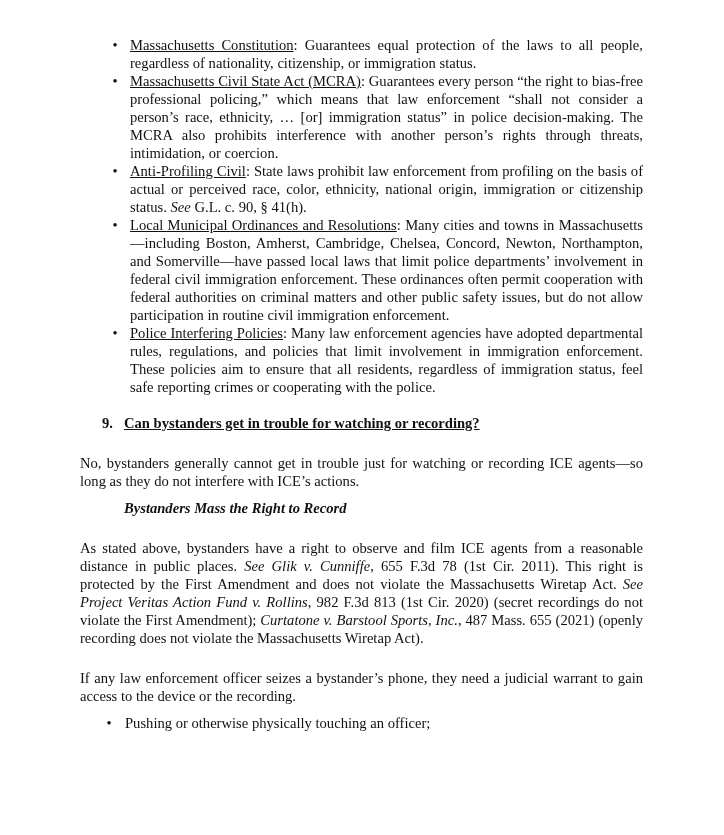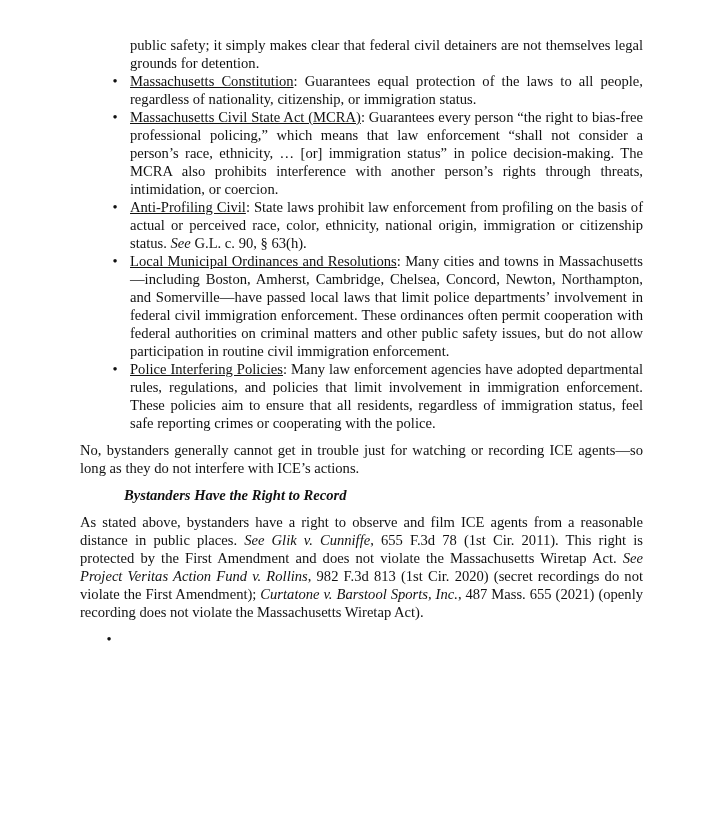--- a/index.html
+++ b/index.html
@@ -16,64 +16,68 @@
   }
   .cont { padding-left: 50px; }
   .u { text-decoration: underline; margin-top: 23px; }
   i { }
   .heading {
     margin-top: 10px; font-weight: bold; padding-left: 22px; position: relative;
   }
   .heading .num { display: inline-block; width: 22px; }
   .heading .htext { text-decoration: underline; }
   p { margin: 0; }
-  .gap { margin-top: 9px; }
+  .gap { margin-top: 22px; }
   .subhead { font-weight: bold; font-style: italic; padding-left: 44px; margin-top: 9px; }
   .bullets2 { list-style: none; margin: 9px 0 0 0; padding: 0; }
   .bullets2 li { position: relative; padding-left: 45px; }
   .bullets2 li .dot { position: absolute; left: 24px; top: 0; width: 10px; text-align: center; }
 </style>
 </head>
 <body>
 
 <div class="page">
 
-  <p class="cont">public safety; it simply makes clear that federal civil detainers are not themselves legal grounds for detention.</p>
 
   <ul class="bullets">
     <li>
       <span class="dot">•</span>
       <span class="u">Massachusetts Constitution</span><span>: Guarantees equal protection of the laws to all people, regardless of nationality, citizenship, or immigration status.</span>
     </li>
     <li>
       <span class="dot">•</span>
       <span class="u">Massachusetts Civil State Act (MCRA)</span><span>: Guarantees every person “the right to bias-free professional policing,” which means that law enforcement “shall not consider a person’s race, ethnicity, … [or] immigration status” in police decision-making. The MCRA also prohibits interference with another person’s rights through threats, intimidation, or coercion.</span>
     </li>
     <li>
       <span class="dot">•</span>
-      <span class="u">Anti-Profiling Civil</span><span>: State laws prohibit law enforcement from profiling on the basis of actual or perceived race, color, ethnicity, national origin, immigration or citizenship status. </span><i>See</i><span> G.L. c. 90, § 63(h).</span>
+      <span class="u">Anti-Profiling Civil</span><span>: State laws prohibit law enforcement from profiling on the basis of actual or perceived race, color, ethnicity, national origin, immigration or citizenship status. </span><i>See</i><span> G.L. c. 90, § 41(h).</span>
     </li>
     <li>
       <span class="dot">•</span>
       <span class="u">Local Municipal Ordinances and Resolutions</span><span>: Many cities and towns in Massachusetts—including Boston, Amherst, Cambridge, Chelsea, Concord, Newton, Northampton, and Somerville—have passed local laws that limit police departments’ involvement in federal civil immigration enforcement. These ordinances often permit cooperation with federal authorities on criminal matters and other public safety issues, but do not allow participation in routine civil immigration enforcement.</span>
     </li>
     <li>
       <span class="dot">•</span>
       <span class="u">Police Interfering Policies</span><span>: Many law enforcement agencies have adopted departmental rules, regulations, and policies that limit involvement in immigration enforcement. These policies aim to ensure that all residents, regardless of immigration status, feel safe reporting crimes or cooperating with the police.</span>
     </li>
   </ul>
 
+  <div class="heading" style="margin-top:18px;">
+    <span class="num">9.</span><span class="htext">Can bystanders get in trouble for watching or recording?</span>
+  </div>
 
   <p class="gap">No, bystanders generally cannot get in trouble just for watching or recording ICE agents—so long as they do not interfere with ICE’s actions.</p>
 
-  <div class="subhead">Bystanders Have the Right to Record</div>
+  <div class="subhead">Bystanders Mass the Right to Record</div>
 
   <p class="gap"><span>As stated above, bystanders have a right to observe and film ICE agents from a reasonable distance in public places. </span><i>See Glik v. Cunniffe</i><span>, 655 F.3d 78 (1st Cir. 2011). This right is protected by the First Amendment and does not violate the Massachusetts Wiretap Act. </span><i>See Project Veritas Action Fund v. Rollins</i><span>, 982 F.3d 813 (1st Cir. 2020) (secret recordings do not violate the First Amendment); </span><i>Curtatone v. Barstool Sports, Inc.</i><span>, 487 Mass. 655 (2021) (openly recording does not violate the Massachusetts Wiretap Act).</span></p>
 
+  <p class="gap">If any law enforcement officer seizes a bystander’s phone, they need a judicial warrant to gain access to the device or the recording.</p>
 
 
 
   <ul class="bullets2">
     <li>
       <span class="dot">•</span>
+      <span>Pushing or otherwise physically touching an officer;</span>
     </li>
   </ul>
 </div>
 
 </body></html>

